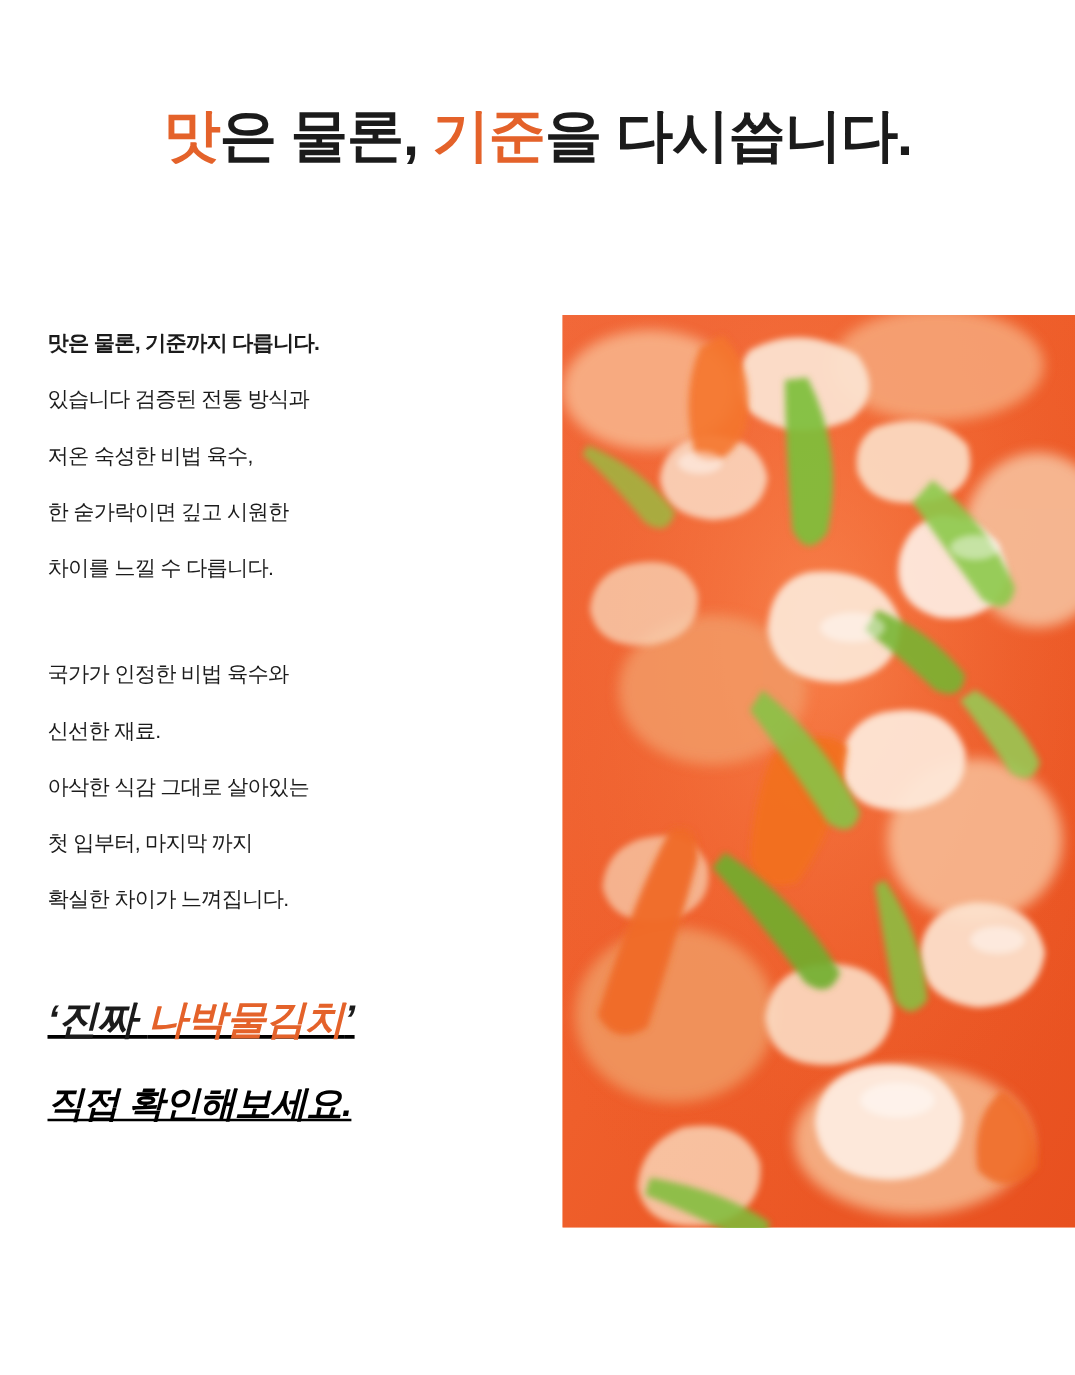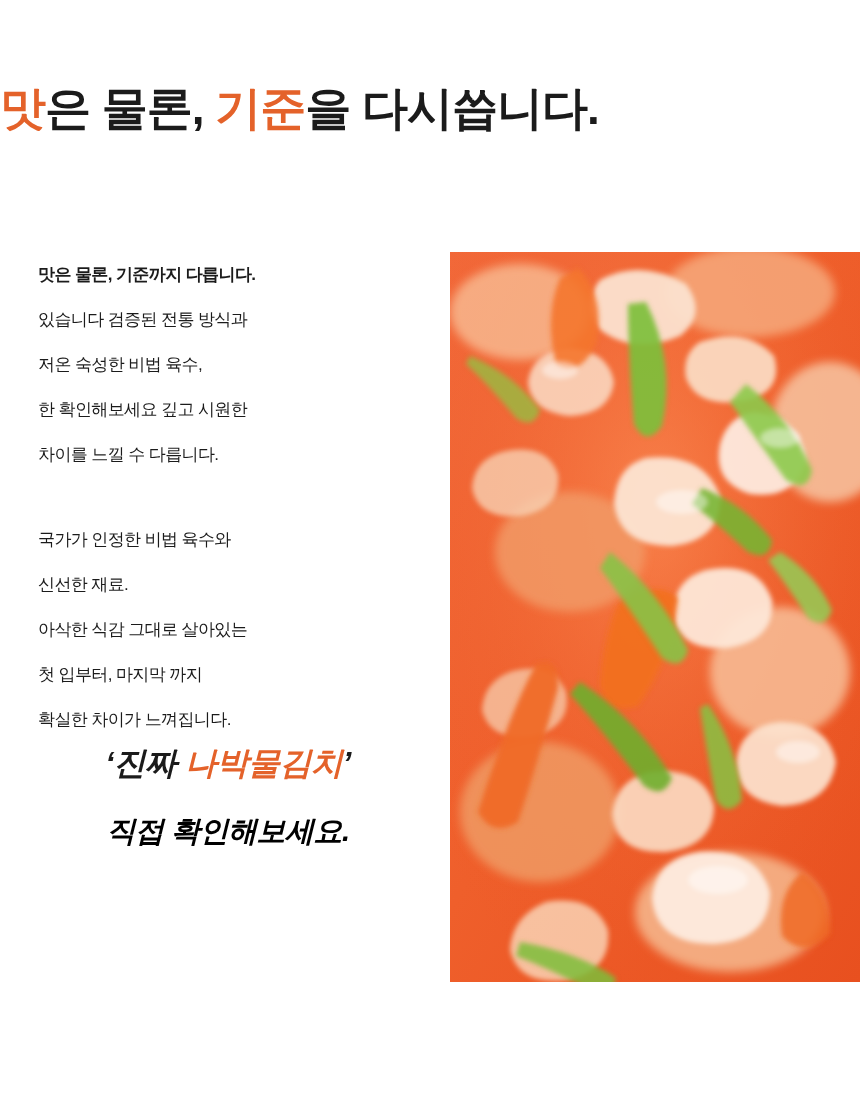--- a/index.html
+++ b/index.html
@@ -20,20 +20,21 @@
     height: 1100px;
     background: #ffffff;
   }
 
   
   .headline {
     position: absolute;
     top: 78px;
     left: 0;
     width: 860px;
+    text-align: center;
     font-size: 46px;
     font-weight: bold;
     letter-spacing: -1px;
     color: #1b1b1b;
     white-space: nowrap;
   }
   .headline .accent {
     color: #e4622a;
   }
 
@@ -68,22 +69,23 @@
   }
   .para .line {
     display: block;
     white-space: nowrap;
   }
   .para .line.strong {
     font-weight: bold;
   }
 
   .tagline {
-    text-align: center;
+    margin-top: 52px;
     width: 380px;
+    text-decoration: underline;
   }
   .tagline .quote-line {
     font-size: 32px;
     font-weight: bold;
     font-style: italic;
     color: #1b1b1b;
     letter-spacing: -0.5px;
     white-space: nowrap;
   }
   .tagline .quote-line .accent {
@@ -125,21 +127,21 @@
   </div>
 
   <div class="content">
 
     <div class="text-col">
 
       <div class="para first">
         <span class="line strong">맛은 물론, 기준까지 다릅니다.</span>
         <span class="line">있습니다 검증된 전통 방식과</span>
         <span class="line">저온 숙성한 비법 육수,</span>
-        <span class="line">한 확인해보세요 깊고 시원한</span>
+        <span class="line">한 숟가락이면 깊고 시원한</span>
         <span class="line">차이를 느낄 수 다릅니다.</span>
       </div>
 
       <div class="para second">
         <span class="line">국가가 인정한 비법 육수와</span>
         <span class="line">신선한 재료.</span>
         <span class="line">아삭한 식감 그대로 살아있는</span>
         <span class="line">첫 입부터, 마지막 까지</span>
         <span class="line">확실한 차이가 느껴집니다.</span>
       </div>

